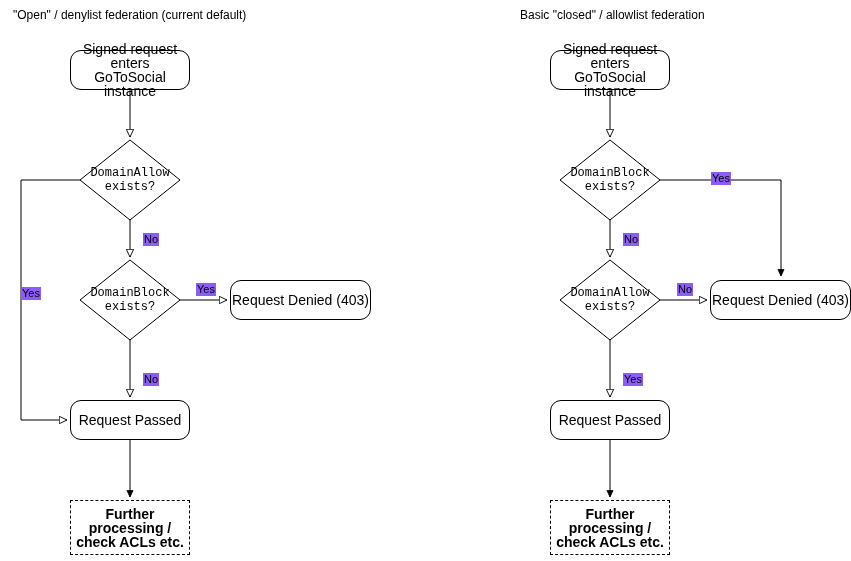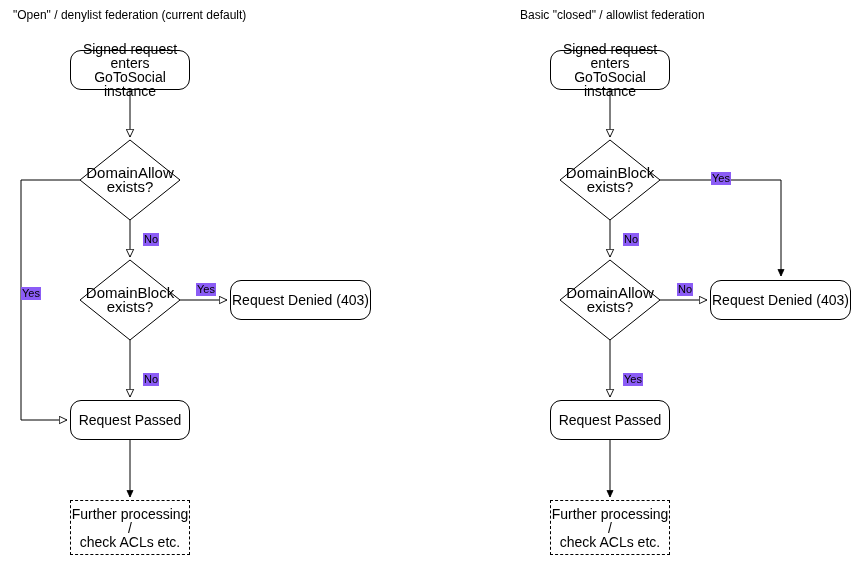--- a/index.html
+++ b/index.html
@@ -46,33 +46,34 @@
     background: #ffffff;
     font-family: "Liberation Sans", sans-serif;
   }
   .node.rounded {
     border: 1px solid #000000;
     border-radius: 11px;
   }
   .node.dashed {
     border: 1px dashed #000000;
     border-radius: 0;
+    font-weight: bold;
   }
   .node .lbl { display: block; }
 
   .diamond-label {
     position: absolute;
     display: flex;
     align-items: center;
     justify-content: center;
     text-align: center;
-    font-size: 15px;
+    font-size: 12px;
     line-height: 14px;
     color: #000000;
-    font-family: Liberation Sans, sans-serif;
+    font-family: Liberation Mono, monospace;
     pointer-events: none;
   }
 
   .edge-label {
     position: absolute;
     font-size: 11px;
     line-height: 13px;
     color: #000000;
     background: #8b5cf6;
     white-space: nowrap;

